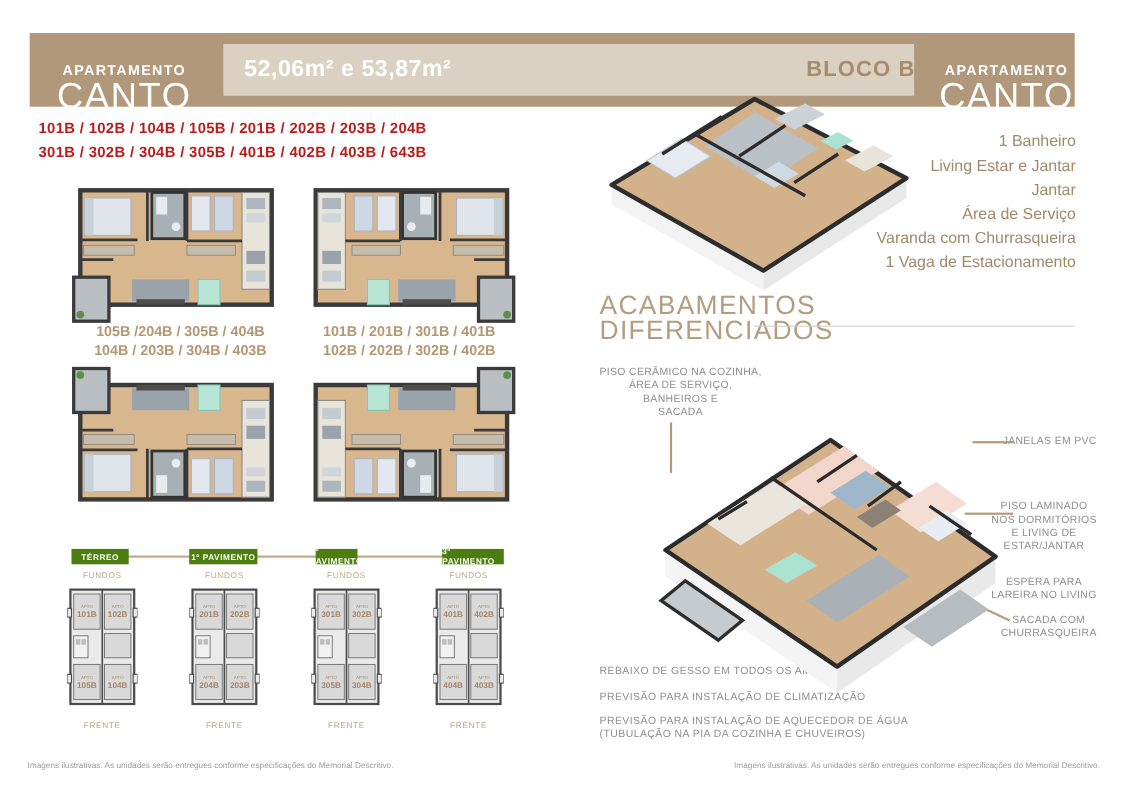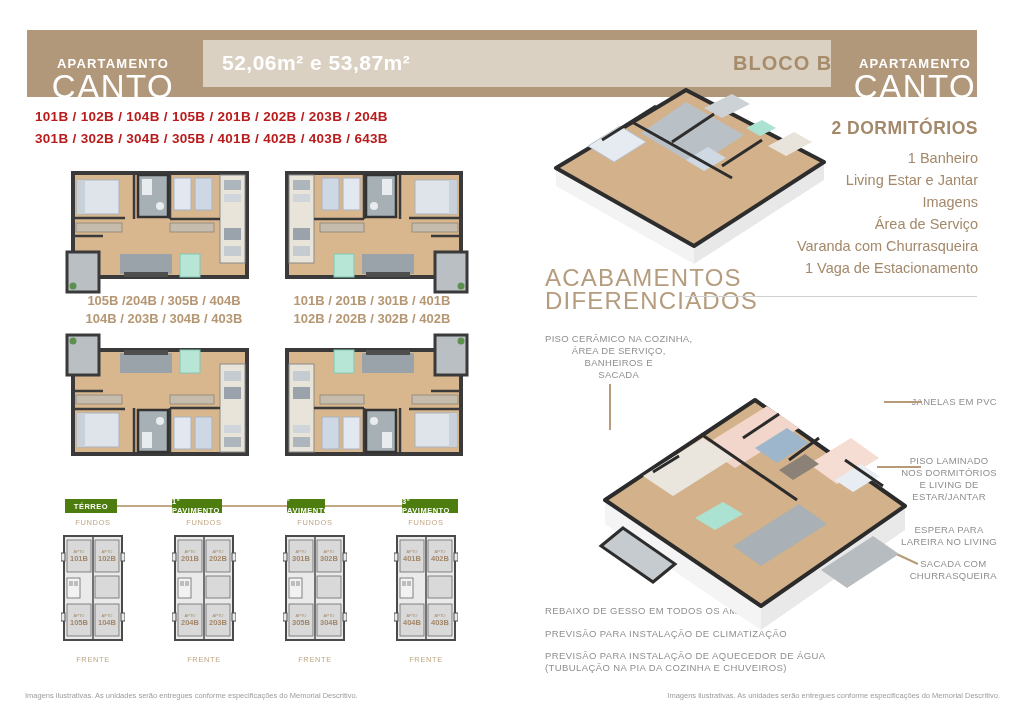--- a/index.html
+++ b/index.html
@@ -53,21 +53,21 @@
   .lead-esp{left:851px;top:500px;width:57px;height:1.5px;transform:rotate(27deg);transform-origin:left center;}
   .lead-sac{left:860px;top:536px;width:64px;height:1.5px;transform:rotate(25deg);transform-origin:left center;}
   
   .features{position:absolute;left:545px;top:605px;color:#8e8e8e;font-size:9.5px;letter-spacing:.4px;line-height:11.5px;}
   .features .feat{margin-bottom:11px;}
   
   .pav-rule{position:absolute;left:66px;top:505px;width:390px;height:1.5px;background:#c2a886;}
   .pill{position:absolute;top:499px;height:14px;background:#4d7c0f;color:#fff;font-size:7.5px;font-weight:bold;
         letter-spacing:.5px;display:flex;align-items:center;justify-content:center;z-index:2;}
   .pill0{left:65px;width:52px;}
-  .pill1{left:172px;width:50px;}
+  .pill1{left:172px;width:62px;}
   .pill2{left:287px;width:38px;}
   .pill3{left:402px;width:56px;}
   .fundos,.frente{position:absolute;width:64px;text-align:center;font-size:7.5px;color:#c0a685;letter-spacing:.6px;}
   .fundos{top:518px;}
   .frente{top:655px;}
   .bx0{left:61px;} .bx1{left:172px;} .bx2{left:283px;} .bx3{left:394px;}
   .building{position:absolute;top:530px;width:64px;height:119px;}
   
   .iso-top{position:absolute;left:536px;top:50px;width:300px;height:218px;z-index:4;}
   .iso-bottom{position:absolute;left:583px;top:338px;width:340px;height:300px;z-index:4;}
@@ -152,24 +152,23 @@
     <polygon points="150,52 208,85 160,116 105,83" fill="#b9c0c6"></polygon>
     <polygon points="52,96 84,76 110,92 78,112" fill="#e6ebf1" stroke="#b9c2cf" stroke-width="1"></polygon>
     <polygon points="150,110 172,97 190,108 168,121" fill="#cfd9e4"></polygon>
     <polygon points="168,58 196,44 214,54 186,68" fill="#cdd2d7"></polygon>
     <polygon points="210,78 226,70 240,78 224,86" fill="#abe2d2"></polygon>
     <polygon points="232,96 258,82 276,92 250,106" fill="#e8e4db"></polygon>
     <path d="M96,72 L196,128 M120,56 L66,90 M178,64 L136,92 M226,90 L186,116" stroke="#2d2d2d" stroke-width="3" fill="none"></path>
   </svg>
 
   <div class="details">
-    <div class="details-title">2 DORMITÓRIOS</div>
     <div class="details-item">1 Banheiro</div>
     <div class="details-item">Living Estar e Jantar</div>
-    <div class="details-item">Imagens</div>
+    <div class="details-item">Jantar</div>
     <div class="details-item">Área de Serviço</div>
     <div class="details-item">Varanda com Churrasqueira</div>
     <div class="details-item">1 Vaga de Estacionamento</div>
   </div>
 
   <div class="acab">
     <div>ACABAMENTOS</div>
     <div>DIFERENCIADOS</div>
   </div>
   <div class="acab-rule"></div>

